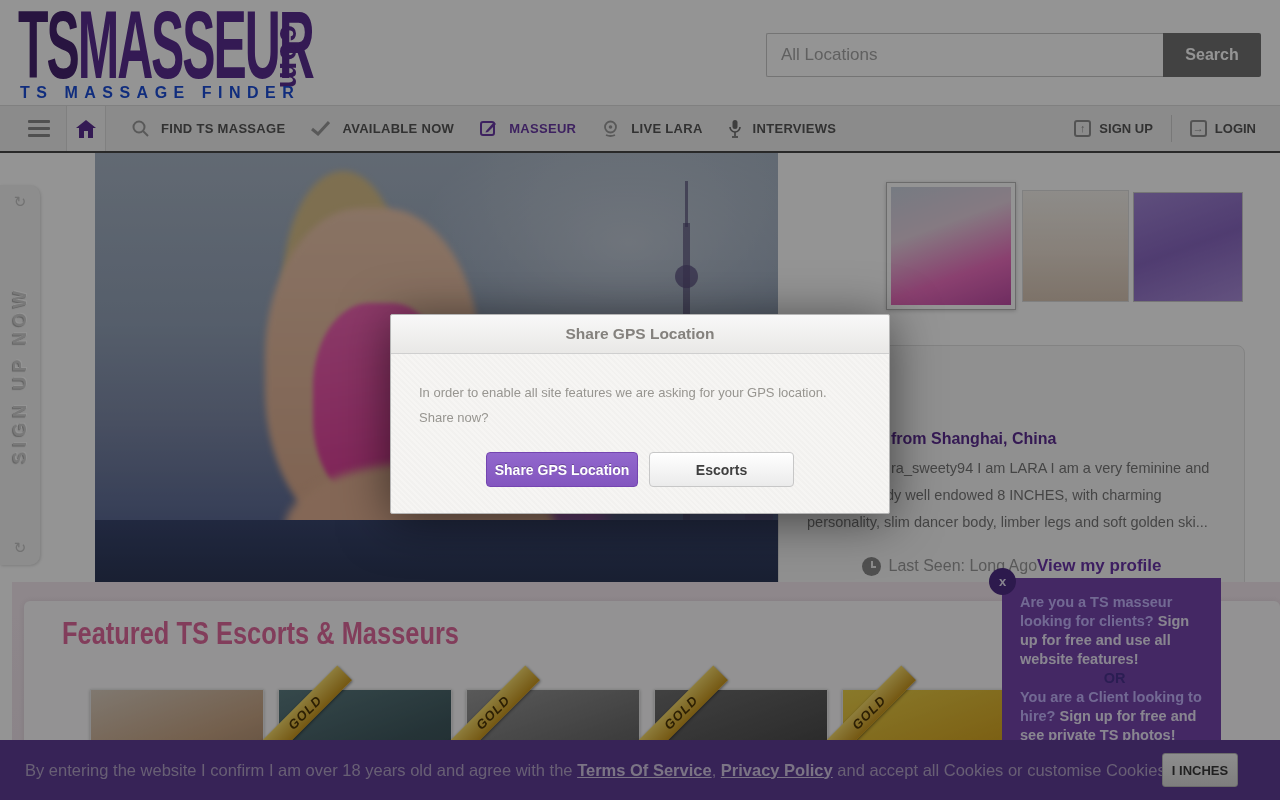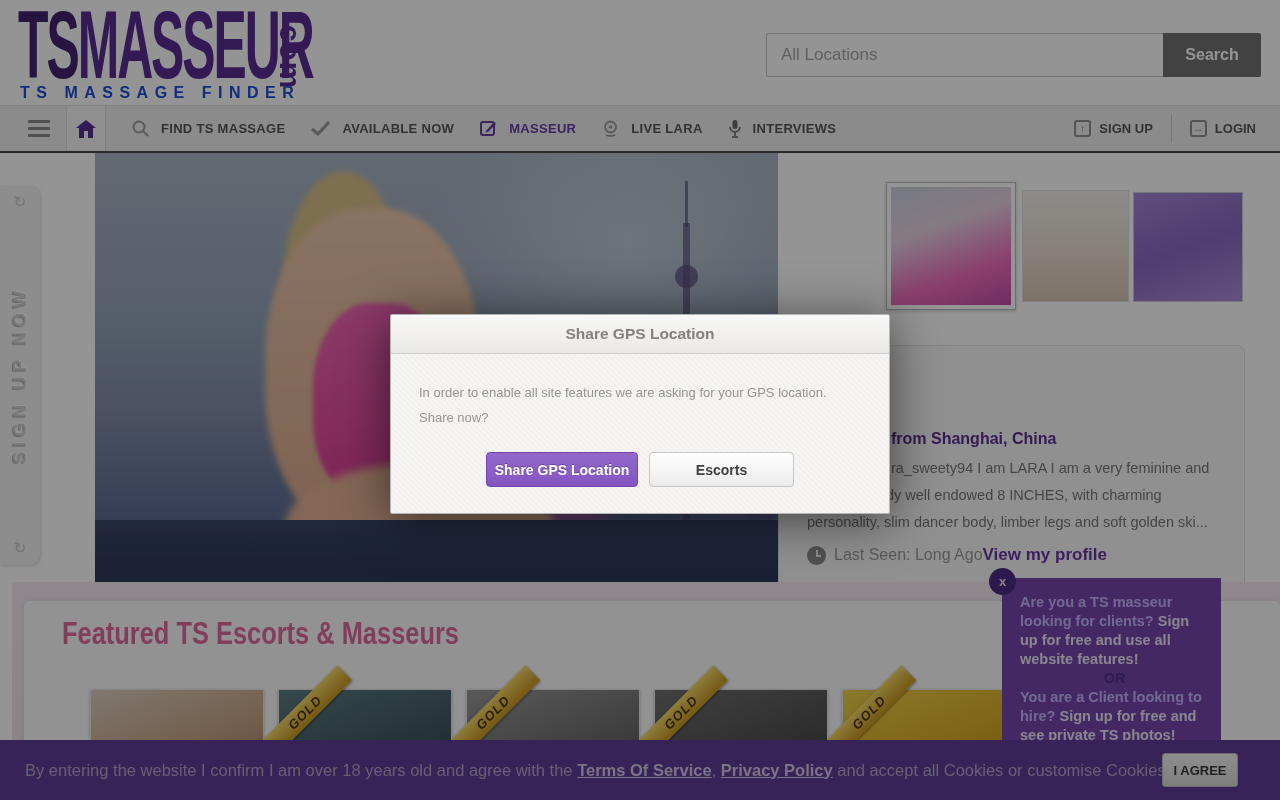--- a/index.html
+++ b/index.html
@@ -89,21 +89,21 @@
   .thumb-2 { left:1022px; top:35px; width:107px; height:112px; border:1px solid #ddd;
     background:linear-gradient(180deg,#f4f1ec,#e9ddd1 55%,#d8c6b5); }
   .thumb-3 { left:1133px; top:37px; width:110px; height:110px; border:1px solid #ccc;
     background:linear-gradient(160deg,#a488d8,#8a68c2 50%,#ab8edb); }
 
   
   .info-card { position:absolute; left:778px; top:190px; width:467px; height:272px;
     background:#f8f8f8; border:1px solid #e2e2e2; border-radius:8px; padding:0 28px; }
   .info-loc { margin-top:84px; font-size:16px; font-weight:bold; color:#5c2d91; text-indent:84px; }
   .info-desc { margin-top:7px; font-size:14.5px; color:#787878; line-height:27px; text-indent:84px; }
-  .info-foot { margin-top:9px; display:flex; align-items:center; justify-content:flex-start; }
+  .info-foot { margin-top:20px; display:flex; align-items:center; justify-content:center; }
   .last-seen { display:flex; align-items:center; gap:8px; font-size:16px; color:#9a9a9a; }
   .clock { width:19px; height:19px; border-radius:50%; background:#8a8a8a; position:relative; }
   .clock:before { content:""; position:absolute; left:9px; top:4px; width:2px; height:6px; background:#f2f2f2; }
   .clock:after { content:""; position:absolute; left:9px; top:9px; width:5px; height:2px; background:#f2f2f2; }
   .view-profile { font-size:17px; font-weight:bold; color:#6a34a8; cursor:pointer; }
 
   
   .featured { position:absolute; top:582px; left:0; width:1280px; height:218px;
     background:linear-gradient(180deg,#f5e9f0,#eee2ea);margin-left:12px; }
   .featured-card { position:absolute; left:12px; top:19px; width:1256px; height:199px;
@@ -325,21 +325,21 @@
     <span class="promo-light">Sign up for free and use all website features!</span>
     <div class="promo-or">OR</div>
     <span class="promo-dark">You are a Client looking to hire?</span>
     <span class="promo-light">Sign up for free and see private TS photos!</span>
   </div>
 
   <div class="cookie">
     <div class="cookie-text">
       <span>By entering the website I confirm I am over 18 years old and agree with the </span><span class="cookie-link">Terms Of Service</span><span>, </span><span class="cookie-link">Privacy Policy</span><span> and accept all Cookies or customise Cookies </span><span class="cookie-link">here</span><span>.</span>
     </div>
-    <button class="agree-btn">I AGREE</button>
+    <button class="agree-btn">I INCHES</button>
   </div>
 
   <div class="overlay"></div>
 
   <div class="modal">
     <div class="modal-head">Share GPS Location</div>
     <div class="modal-body">
       <div class="modal-text">In order to enable all site features we are asking for your GPS location. Share now?</div>
       <div class="modal-btns">
         <button class="btn-purple">Share GPS Location</button>

